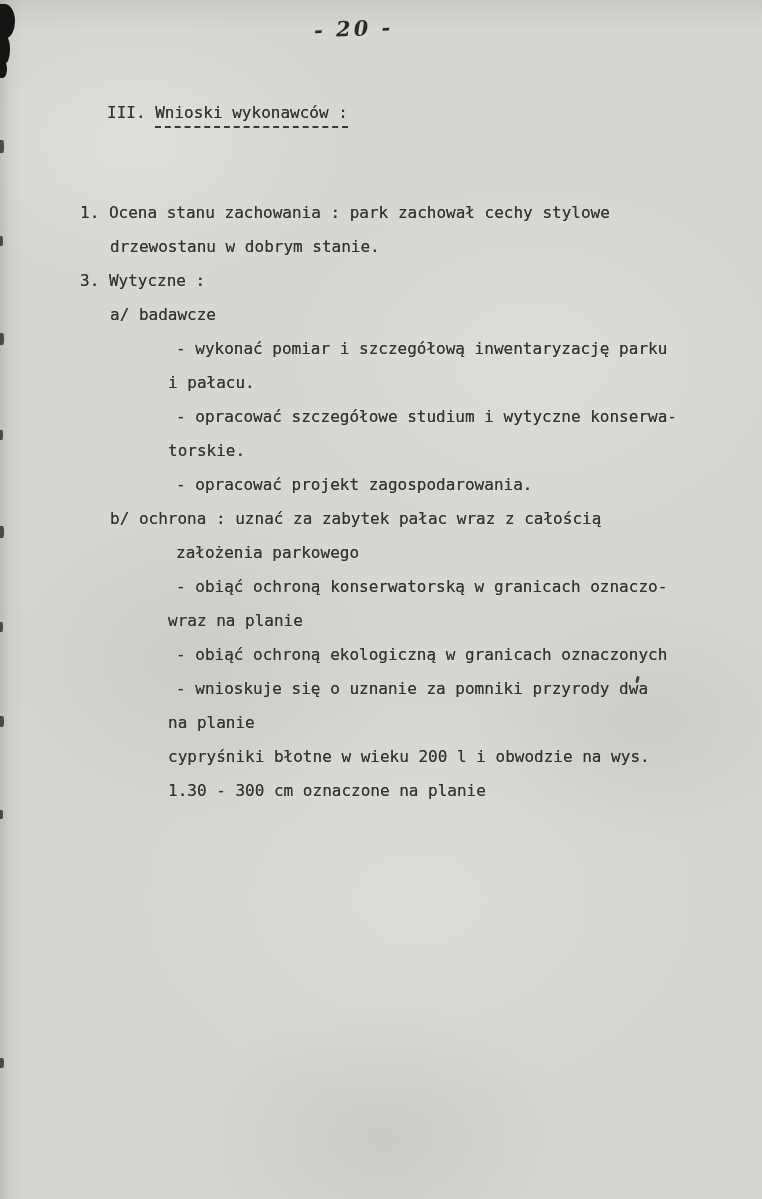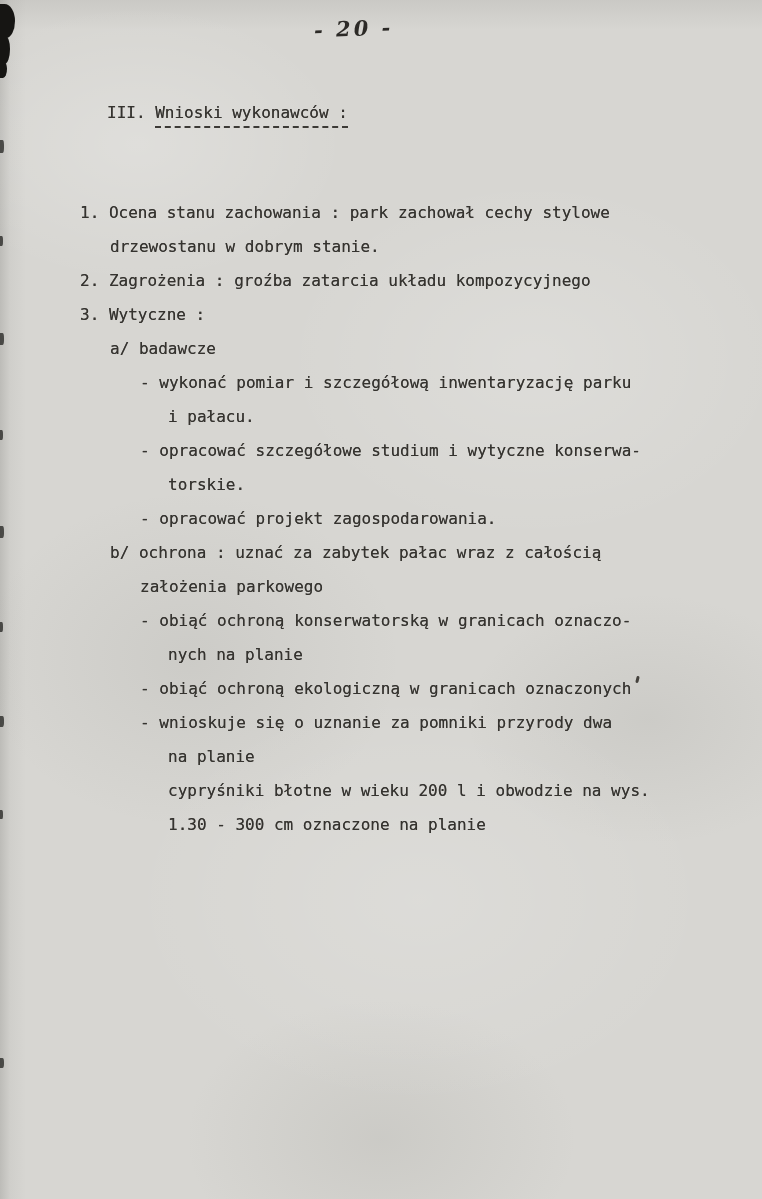--- a/index.html
+++ b/index.html
@@ -64,21 +64,21 @@
     right: 30px;
   }
   .line {
     font-size: 16px;
     line-height: 34px;
     white-space: pre;
     text-shadow: 0 0 0.6px rgba(40,38,35,0.7);
   }
   .i0 { margin-left: 0; }
   .i1 { margin-left: 30px; }
-  .i2 { margin-left: 60px; }
+  .i2 { margin-left: 96px; }
   .i3 { margin-left: 88px; }
 
   
   .smudge {
     position: absolute;
     background: #161513;
   }
   .s1 { left: 0; top: 4px;  width: 15px; height: 34px; border-radius: 0 70% 60% 0 / 0 50% 50% 0; }
   .s2 { left: 0; top: 36px; width: 10px; height: 28px; border-radius: 0 60% 70% 0; }
   .s3 { left: 0; top: 62px; width: 7px;  height: 16px; border-radius: 0 60% 80% 0; }
@@ -128,32 +128,31 @@
   <div class="tick t9"></div>
   <div class="speck"></div>
 
   <div class="page-number">- 20 -</div>
 
   <div class="heading"><span>III. </span><span class="underlined">Wnioski wykonawców :</span></div>
 
   <div class="content">
     <div class="line i0">1. Ocena stanu zachowania : park zachował cechy stylowe</div>
     <div class="line i1">drzewostanu w dobrym stanie.</div>
-    <div class="line i0">2. Zagrożenia : groźba zatarcia układu kompozycyjnego</div>
     <div class="line i0">3. Wytyczne :</div>
     <div class="line i1">a/ badawcze</div>
     <div class="line i2">- wykonać pomiar i szczegółową inwentaryzację parku</div>
     <div class="line i3">i pałacu.</div>
     <div class="line i2">- opracować szczegółowe studium i wytyczne konserwa-</div>
     <div class="line i3">torskie.</div>
     <div class="line i2">- opracować projekt zagospodarowania.</div>
     <div class="line i1">b/ ochrona : uznać za zabytek pałac wraz z całością</div>
     <div class="line i2">założenia parkowego</div>
     <div class="line i2">- obiąć ochroną konserwatorską w granicach oznaczo-</div>
-    <div class="line i3">nych na planie</div>
+    <div class="line i3">wraz na planie</div>
     <div class="line i2">- obiąć ochroną ekologiczną w granicach oznaczonych</div>
     <div class="line i2">- wnioskuje się o uznanie za pomniki przyrody dwa</div>
     <div class="line i3">na planie</div>
     <div class="line i3">cypryśniki błotne w wieku 200 l i obwodzie na wys.</div>
     <div class="line i3">1.30 - 300 cm oznaczone na planie</div>
   </div>
 
 </div>
 
 </body></html>

